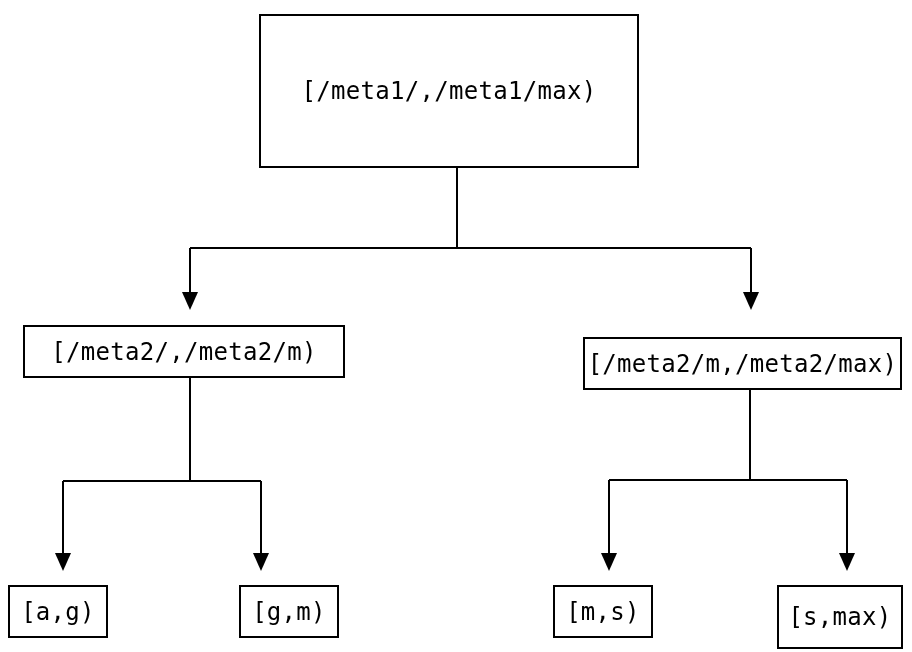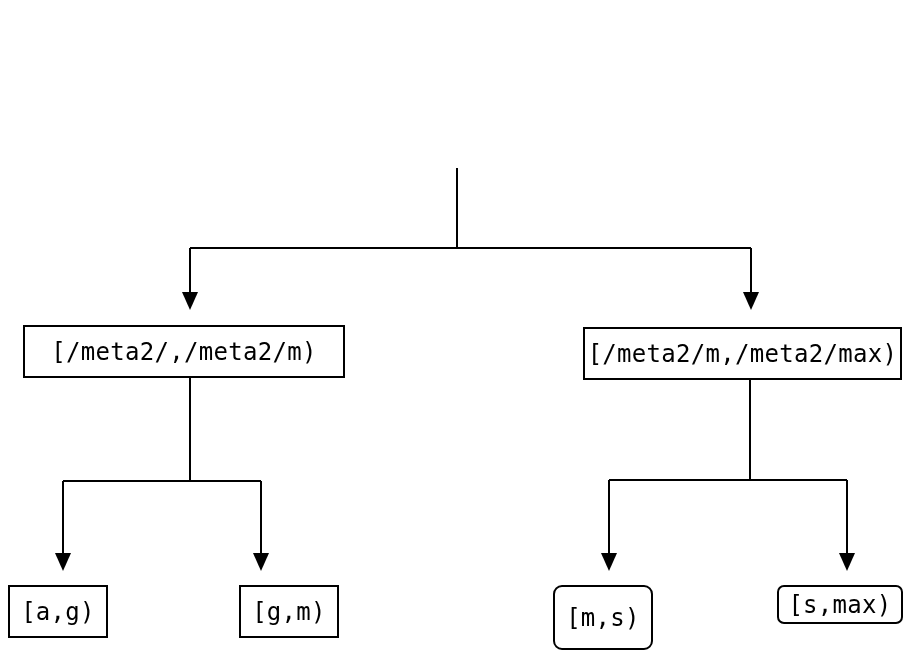--- a/index.html
+++ b/index.html
@@ -39,25 +39,25 @@
     color: #000000;
     display: flex;
     align-items: center;
     justify-content: center;
     font-size: 24px;
     letter-spacing: 0.3px;
     white-space: nowrap;
   }
   #node-root  { left: 259px; top: 14px;  width: 380px; height: 154px; }
   #node-left  { left: 23px;  top: 325px; width: 322px; height: 53px; justify-content: center; }
-  #node-right { left: 583px; top: 327px; width: 319px; height: 53px; justify-content: center; }
+  #node-right { left: 583px; top: 337px; width: 319px; height: 53px; justify-content: center; }
   #node-ag    { left: 8px;   top: 585px; width: 100px; height: 53px; }
   #node-gm    { left: 203px; top: 585px; width: 100px; height: 53px; margin-left: 36px; }
-  #node-ms    { left: 553px; top: 585px; width: 100px; height: 65px; border-radius: 9px; }
-  #node-smax  { left: 777px; top: 585px; width: 126px; height: 39px; border-radius: 7px; }
+  #node-ms    { left: 553px; top: 585px; width: 100px; height: 53px; }
+  #node-smax  { left: 777px; top: 585px; width: 126px; height: 64px; }
 </style>
 </head>
 <body>
 
 <div class="canvas">
 
   <svg class="edges" viewBox="0 0 912 652" xmlns="http://www.w3.org/2000/svg">
 
     <g>
       <path class="ln" d="M457 168 L457 248 M190 248 L751 248 M190 248 L190 292 M751 248 L751 292"></path>
@@ -71,20 +71,23 @@
       <polygon class="ah" points="253,553 269,553 261,571"></polygon>
     </g>
 
     <g>
       <path class="ln" d="M750 378 L750 480 M609 480 L847 480 M609 480 L609 553 M847 480 L847 553"></path>
       <polygon class="ah" points="601,553 617,553 609,571"></polygon>
       <polygon class="ah" points="839,553 855,553 847,571"></polygon>
     </g>
   </svg>
 
+  <div class="node" id="node-root">
+    <span>[/meta1/,/meta1/max)</span>
+  </div>
 
   <div class="node" id="node-left">
     <span>[/meta2/,/meta2/m)</span>
   </div>
 
   <div class="node" id="node-right">
     <span>[/meta2/m,/meta2/max)</span>
   </div>
 
   <div class="node" id="node-ag">

